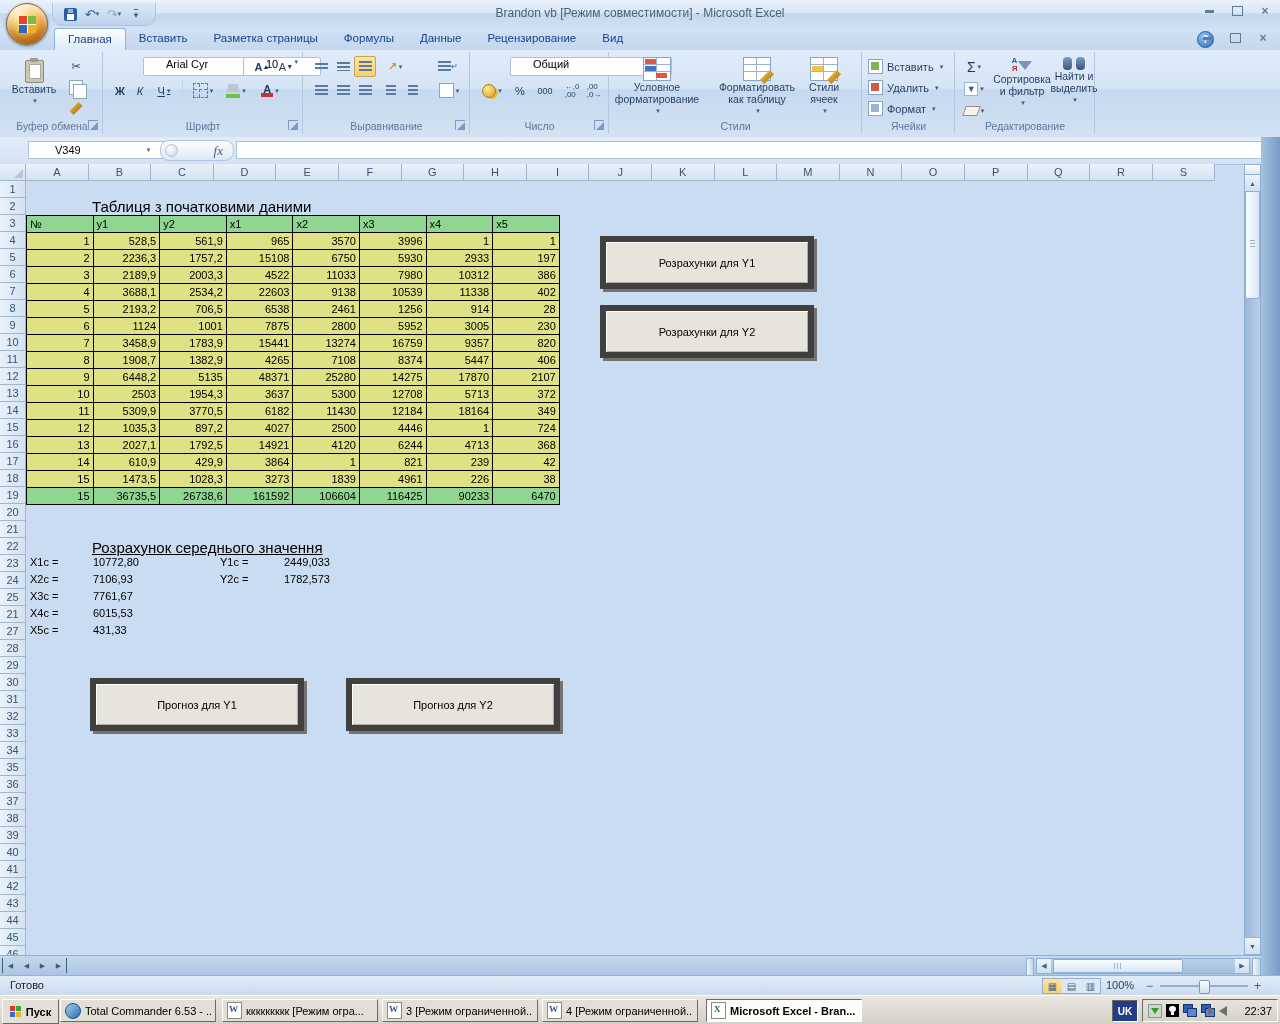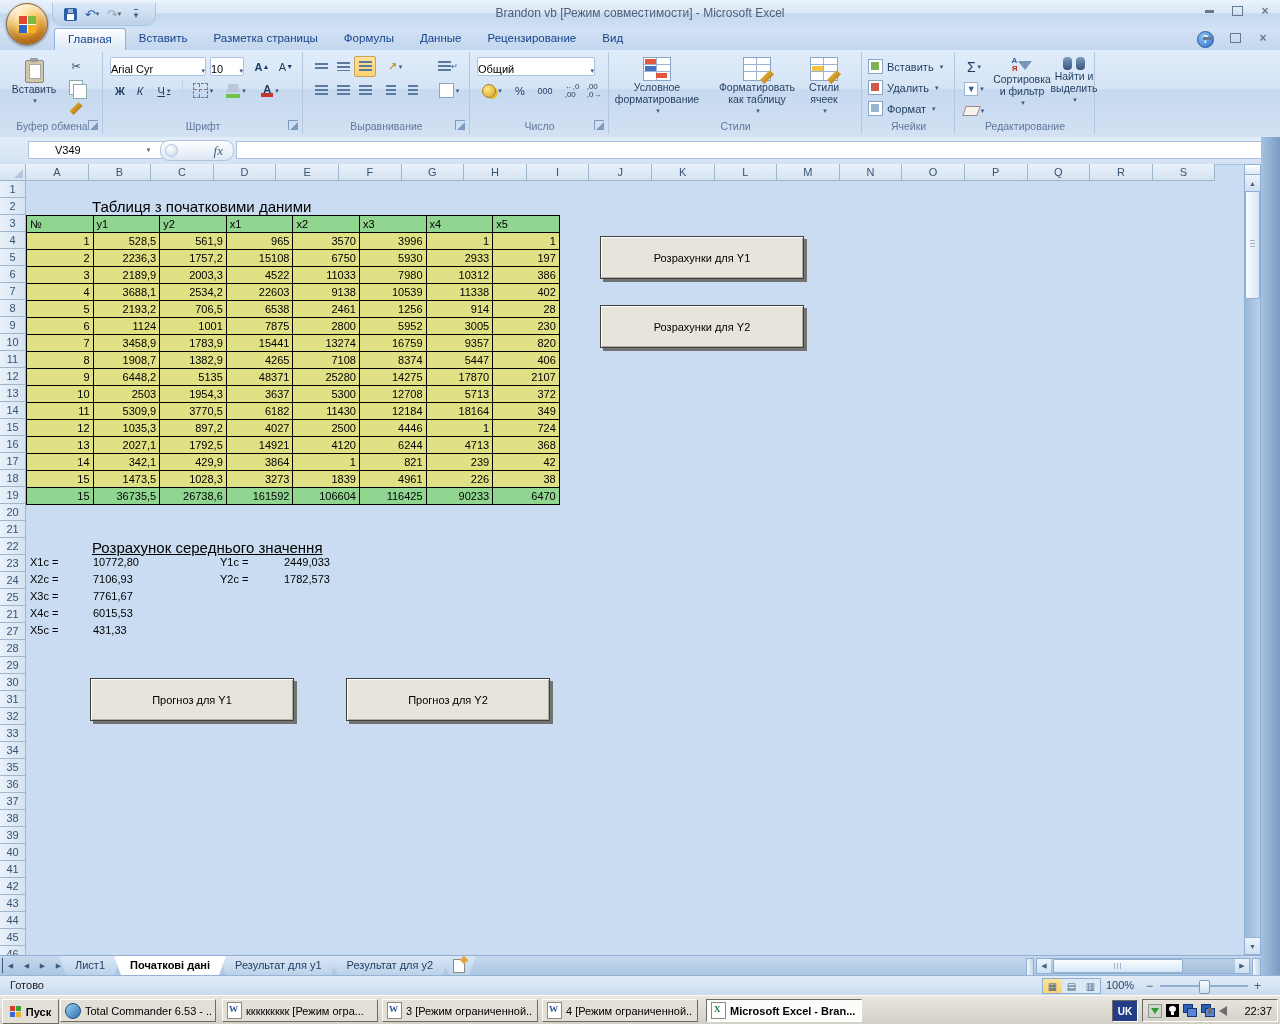--- a/index.html
+++ b/index.html
@@ -47,21 +47,21 @@
   .rgroup{position:absolute;top:2px;height:82px;border-right:1px solid #b3c8e0;}
   .glabel{position:absolute;bottom:2px;left:0;right:0;text-align:center;font-size:10.5px;color:#60779c;}
   .launcher{position:absolute;right:4px;bottom:4px;width:9px;height:9px;border-left:1px solid #7c99c0;border-top:1px solid #7c99c0;cursor:pointer;}
   .launcher::after{content:'';position:absolute;right:0;bottom:0;width:0;height:0;
     border-left:4px solid transparent;border-top:4px solid transparent;border-right:4px solid #7c99c0;border-bottom:4px solid #7c99c0;}
   .mbtn{position:absolute;display:flex;align-items:center;justify-content:center;height:19px;
     border:1px solid transparent;border-radius:2px;font-size:11px;color:#1f3c5e;cursor:pointer;}
   .mbtn.on{background:linear-gradient(#fee29e,#fcd171);border-color:#c9a35c;}
   .caret{font-size:7px;color:#3c5a7e;margin-left:2px;}
   .combo{position:absolute;background:#fff;border:1px solid #abc1de;border-radius:2px;font-size:11px;
-    display:flex;align-items:flex-end;padding:0 0;color:#000;height:17px;cursor:pointer;}
+    display:flex;align-items:flex-start;padding:0 22px;color:#000;height:17px;cursor:pointer;margin-left:33px;}
   .combo .caret{margin-left:auto;}
   .bigbtn{position:absolute;display:flex;flex-direction:column;align-items:center;justify-content:flex-start;
     border:1px solid transparent;border-radius:3px;font-size:10.5px;color:#1f3c5e;text-align:center;cursor:pointer;line-height:12px;}
   .sep{position:absolute;width:1px;background:#c3d4e8;top:3px;height:43px;}
   
   .clip{width:17px;height:21px;background:#cfc7a8;border:1px solid #8a8a8a;border-radius:2px;position:relative;margin-top:3px;}
   .clip::before{content:'';position:absolute;top:-3px;left:4px;width:8px;height:4px;background:#9a9a9a;border-radius:1px;}
   .clip::after{content:'';position:absolute;top:3px;left:3px;width:10px;height:13px;background:#fff;border:1px solid #aaa;}
   .copy-icon{width:12px;height:13px;background:#fff;border:1px solid #8aa;position:relative;}
   .copy-icon::after{content:'';position:absolute;left:3px;top:3px;width:12px;height:13px;background:#fff;border:1px solid #8aa;}
@@ -131,21 +131,21 @@
   #datatable tr.hdr th{background:#90d691;text-align:left;padding:0 0 0 3px;}
   #datatable tr.dat td{background:#e0e184;}
   #datatable tr.tot td{background:#90d691;}
   .avgwrap{position:absolute;width:220px;}
   #avg-x{left:30px;top:556px;}
   #avg-y{left:220px;top:556px;}
   .avgrow{position:absolute;left:0;height:17px;width:100%;font-size:11px;color:#000;}
   .avgrow .albl{position:absolute;left:0;}
   #avg-x .aval{position:absolute;left:63px;}
   #avg-y .aval{position:absolute;left:64px;}
-  .xlbtn{position:absolute;width:202px;height:41px;background:#e6e4db;border:1px solid #404040;
+  .xlbtn{position:absolute;width:202px;height:41px;background:#e6e4db;border:6px solid #404040;
     box-shadow:inset 1px 1px 0 #fff,inset -1px -1px 0 #b0ada1,3px 3px 0 #737373;
     display:flex;align-items:center;justify-content:center;font-size:11px;color:#000;cursor:pointer;}
   
   #vscroll{position:absolute;left:1244px;top:164px;width:17px;height:791px;background:linear-gradient(90deg,#9ab8da,#b9cfe9);border:1px solid #8fb0d4;box-sizing:border-box;}
   .vsplit{height:9px;background:linear-gradient(#fdfeff,#dce8f4);border-bottom:1px solid #8fb0d4;}
   .sbtn{height:16px;background:linear-gradient(#ecf3fb,#cfe0f1);border-bottom:1px solid #98b5d6;
     display:flex;align-items:center;justify-content:center;font-size:7px;color:#44617e;cursor:pointer;}
   .vthumb{position:absolute;left:0;right:0;top:26px;height:106px;background:linear-gradient(90deg,#fbfdff,#d7e6f5);
     border:1px solid #8fb0d4;border-radius:2px;cursor:grab;}
   .vthumb::after{content:'';position:absolute;left:4px;right:4px;top:48px;height:7px;
@@ -694,21 +694,21 @@
           <td>2027,1</td>
           <td>1792,5</td>
           <td>14921</td>
           <td>4120</td>
           <td>6244</td>
           <td>4713</td>
           <td>368</td>
         </tr>
         <tr class="dat">
           <td>14</td>
-          <td>342,1</td>
+          <td>610,9</td>
           <td>429,9</td>
           <td>3864</td>
           <td>1</td>
           <td>821</td>
           <td>239</td>
           <td>42</td>
         </tr>
         <tr class="dat">
           <td>15</td>
           <td>1473,5</td>
@@ -779,29 +779,20 @@
   </div>
   <div id="rframe"></div>
 
   <div id="tabsrow">
     <div id="tabnav">
       <span class="navb" style="border-left:1px solid #3f5c7e;">◀</span>
       <span class="navb">◀</span>
       <span class="navb">▶</span>
       <span class="navb" style="border-right:1px solid #3f5c7e;">▶</span>
     </div>
-    <div id="stabs">
-        <div class="stab">Лист1</div>
-        <div class="stab active">Початкові дані</div>
-        <div class="stab">Результат для у1</div>
-        <div class="stab">Результат для у2</div>
-        <div id="newtab">
-          <span class="newpage"></span>
-        </div>
-      </div>
     <div id="tabsplit"></div>
     <div id="htrack">
       <span class="hbtn" style="left:0;">◀</span>
       <div id="hthumb"></div>
       <span class="hbtn" style="right:0;">▶</span>
     </div>
     <div id="hresize"></div>
   </div>
 
   <div id="statusbar">

